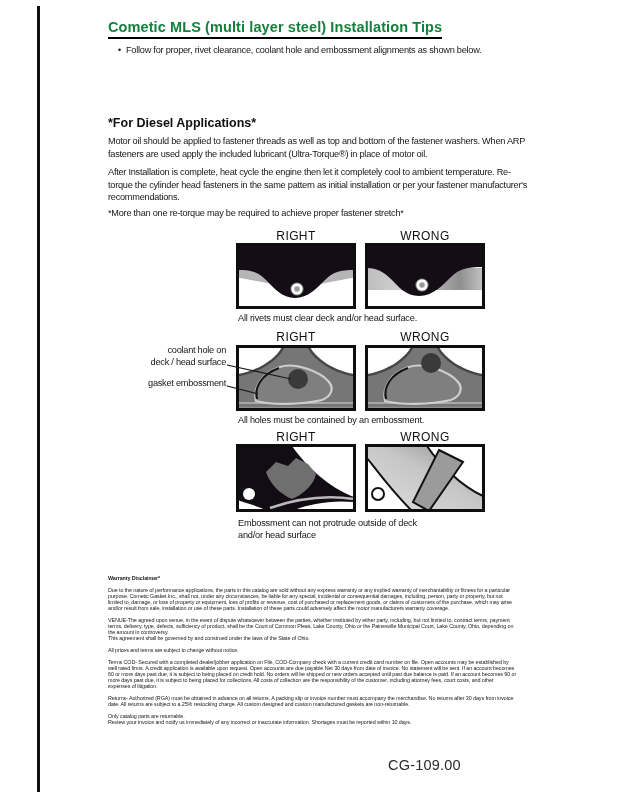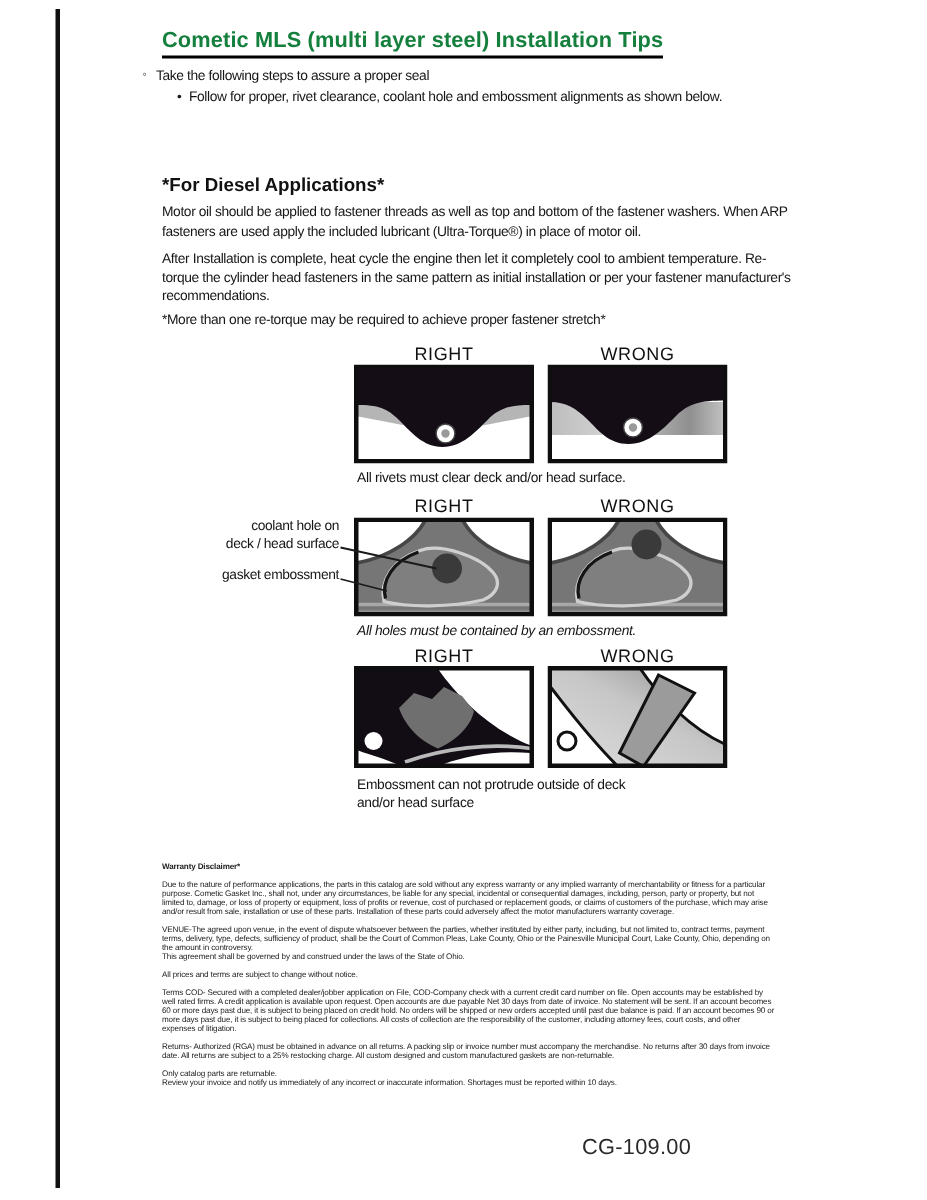--- a/index.html
+++ b/index.html
@@ -42,21 +42,20 @@
   #doc-code{left:388px;top:757px;font-size:14.5px;letter-spacing:0.2px;color:#2a2a2a;}
 </style>
 </head>
 <body>
 
 <div class="abs" id="page-rule"></div>
 
 <div class="abs" id="doc-title">Cometic MLS (multi layer steel) Installation Tips</div>
 
 <div class="abs" id="tips">
-  <div class="tip-row"><span class="marker">◦</span><span>Take the following steps to assure a proper seal</span></div>
   <div class="tip-row sub"><span class="marker">•</span><span>Follow for proper, rivet clearance, coolant hole and embossment alignments as shown below.</span></div>
 </div>
 
 <div class="abs" id="diesel-heading">*For Diesel Applications*</div>
 <div class="abs body-para" id="diesel-para1">Motor oil should be applied to fastener threads as well as top and bottom of the fastener washers. When ARP fasteners are used apply the included lubricant (Ultra-Torque®) in place of motor oil.</div>
 <div class="abs body-para" id="diesel-para2">After Installation is complete, heat cycle the engine then let it completely cool to ambient temperature. Re-torque the cylinder head fasteners in the same pattern as initial installation or per your fastener manufacturer's recommendations.</div>
 <div class="abs body-para" id="diesel-para3">*More than one re-torque may be required to achieve proper fastener stretch*</div>
 
 <div class="abs rw-label" style="left:236px;top:229px;">RIGHT</div>
 <div class="abs rw-label" style="left:365px;top:229px;">WRONG</div>
@@ -124,21 +123,21 @@
   <path d="M21,54 C18,42 26,29 43,23" stroke="#141414" stroke-width="2.2" fill="none"></path>
   <circle cx="66" cy="18" r="10" fill="#3a3a3a"></circle>
   <rect x="1.5" y="1.5" width="117" height="63" fill="none" stroke="#0e0e0e" stroke-width="3"></rect>
 </svg>
 
 <svg class="abs" id="leader-overlay" width="618" height="800" viewBox="0 0 618 800">
   <line x1="227" y1="365" x2="291" y2="379" stroke="#1a1a1a" stroke-width="1.2"></line>
   <line x1="227" y1="386" x2="258" y2="394" stroke="#1a1a1a" stroke-width="1.2"></line>
 </svg>
 
-<div class="abs caption" style="top:414px;font-style:italic;">All holes must be contained by an embossment.</div>
+<div class="abs caption" style="top:414px;">All holes must be contained by an embossment.</div>
 
 <div class="abs rw-label" style="left:236px;top:430px;">RIGHT</div>
 <div class="abs rw-label" style="left:365px;top:430px;">WRONG</div>
 
 <svg class="abs panel" style="left:236px;top:444px;" width="120" height="68" viewBox="0 0 120 68">
   <rect x="1" y="1" width="118" height="66" fill="#ffffff"></rect>
   <path d="M2,2 L56,2 C70,22 92,43 118,53 L118,58 C94,56 74,60 58,66 L30,66 C16,60 6,58 2,56 Z" fill="#120c14"></path>
   <path d="M34,64 C60,55 90,51 118,55" stroke="#b9b9b9" stroke-width="2.5" fill="none"></path>
   <path d="M30,28 L40,18 L52,22 L60,14 L72,20 L80,30 C78,40 68,50 56,55 C44,50 34,40 30,28 Z" fill="#6f6f6f"></path>
   <circle cx="13" cy="50" r="6" fill="#ffffff"></circle>

